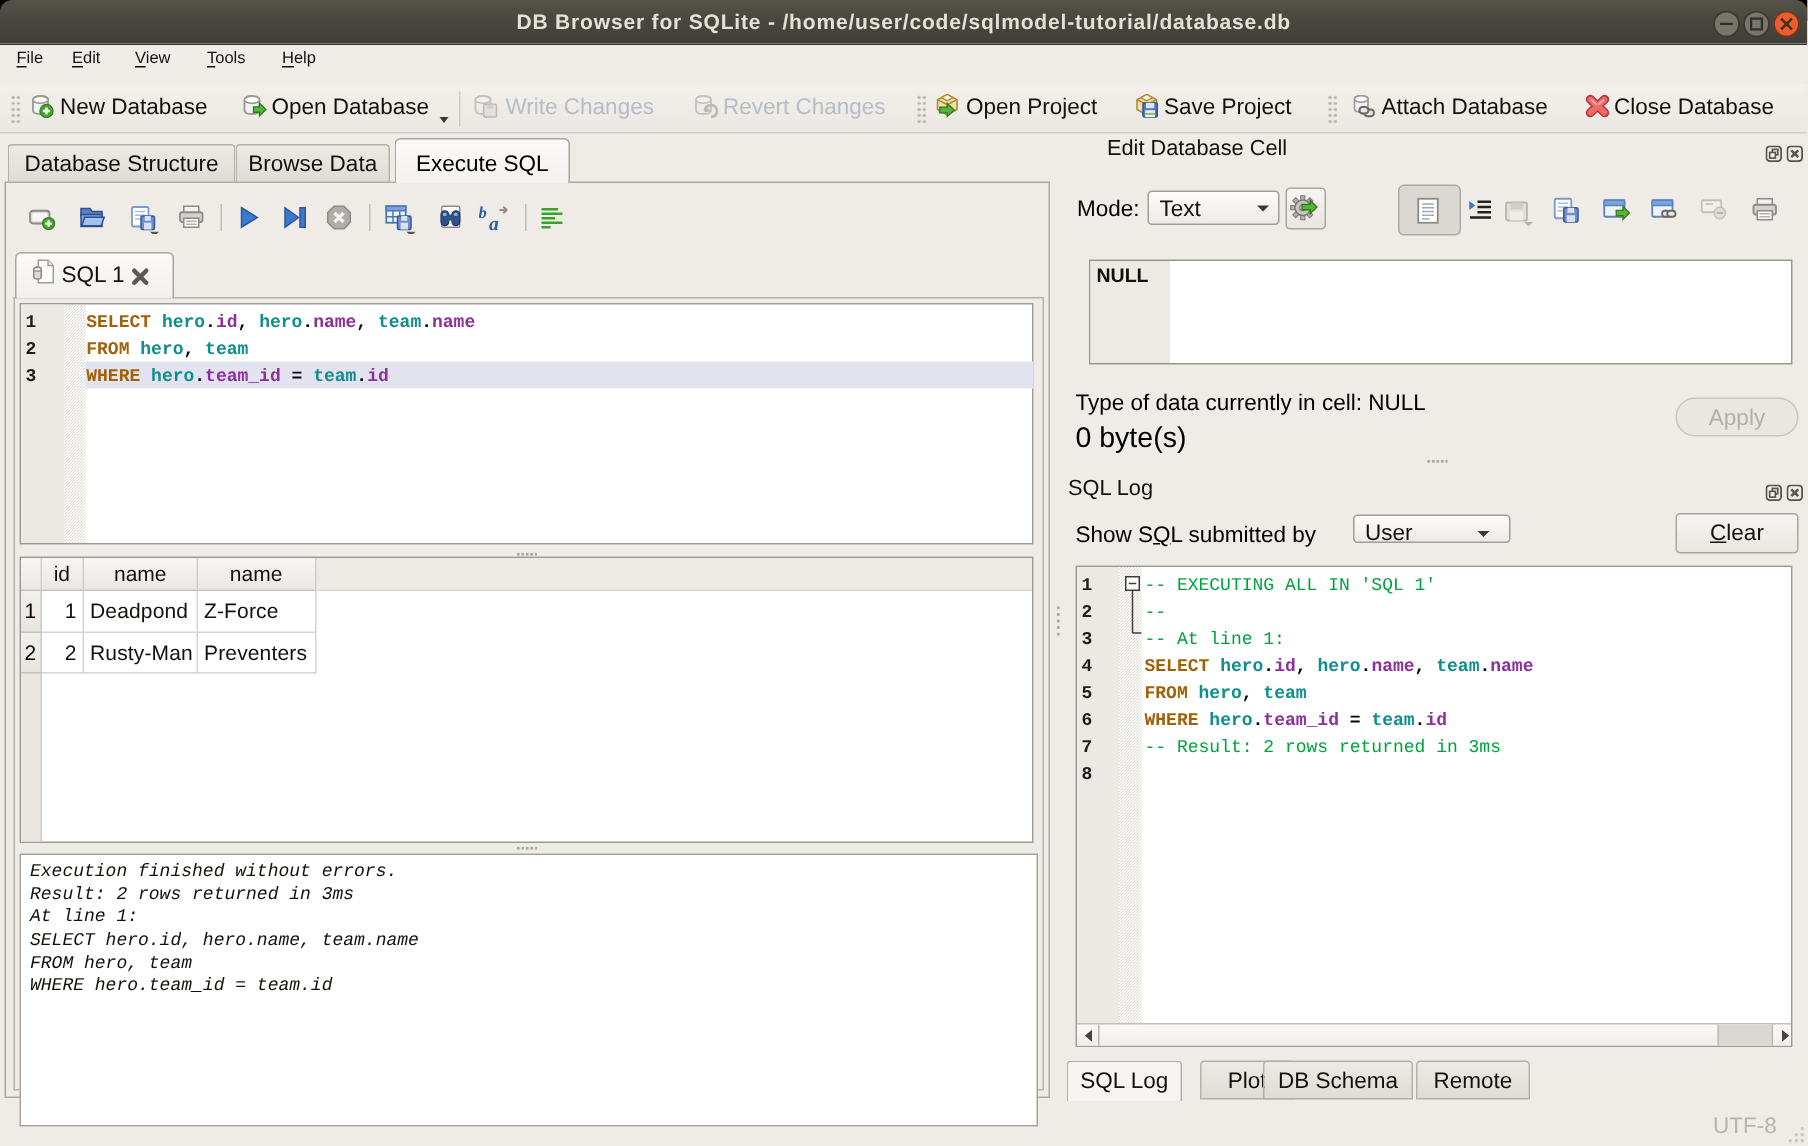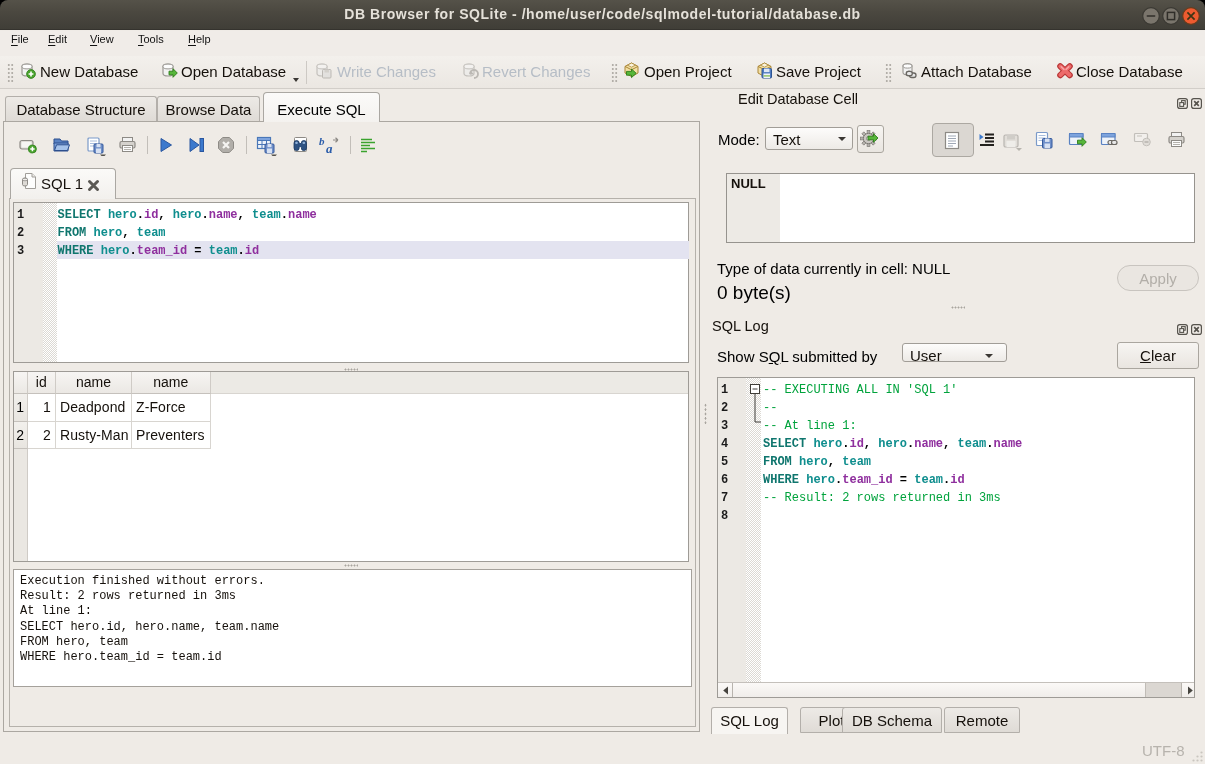--- a/index.html
+++ b/index.html
@@ -51,33 +51,33 @@
 .folds { background-image:
     linear-gradient(45deg,#dcd9d3 25%,transparent 25%,transparent 75%,#dcd9d3 75%),
     linear-gradient(45deg,#dcd9d3 25%,transparent 25%,transparent 75%,#dcd9d3 75%);
   background-size:2px 2px; background-position:0 0,1px 1px; }
 #edfold { left:29px; top:0; width:14px; height:159px; }
 .mono { font-family:"Liberation Mono",monospace; font-size:12px; line-height:18px; white-space:pre; }
 .bold { font-weight:bold; }
 #edhl { left:43px; top:37.5px; width:632px; height:18px; background:#e3e3f0; }
 .lnum { left:3px; width:24px; font-family:"Liberation Mono",monospace; font-size:12px;
   font-weight:bold; color:#1b1b1b; line-height:18px; }
-.k { color:#0f766e; } .t { color:#0f8e8e; } .f { color:#8f2f9e; } .c { color:#00a33c; font-weight:normal; }
+.k { color:#a16207; } .t { color:#0f8e8e; } .f { color:#8f2f9e; } .c { color:#00a33c; font-weight:normal; }
 
 .spdots { width:14px; height:3px;
   background-image:radial-gradient(circle,#a9a59f 0.9px,transparent 1.1px);
   background-size:3px 3px; }
 
 #rtable { left:13px; top:371px; width:676px; height:191px; border:1px solid #9e9b96; background:#fff; }
 .hcell { background:linear-gradient(#f7f5f3,#ebe8e4); border-right:1px solid #cfcbc6; border-bottom:1px solid #c5c1bc;
   font-size:14px; color:#15100b; text-align:center; }
 .vhead { background:#eae7e2; border-right:1px solid #cfcbc6; }
 .dcell { border-right:1px solid #d8d5d0; border-bottom:1px solid #d8d5d0; font-size:14px; letter-spacing:0.1px; color:#15100b; }
 
-#outpane { left:13px; top:569px; width:678.5px; height:118px; border:1px solid #a5a19b; background:#fff; }
+#outpane { left:13px; top:569px; width:678.5px; height:182px; border:1px solid #a5a19b; background:#fff;font-style:italic; }
 
 .dtitle { font-size:14.5px; color:#15100b; }
 .dico { width:11px; height:11px; }
 .combo { background:linear-gradient(#fdfcfb,#edeae6); border:1px solid #a19d97; border-radius:3px; }
 .combo .ct { position:absolute; left:7px; top:3px; font-size:15px; color:#15100b; }
 .combo .ca { position:absolute; width:0; height:0; border-left:4px solid transparent; border-right:4px solid transparent; border-top:4.5px solid #3a3733; }
 .btn { border:1px solid #aaa69f; border-radius:3px; background:linear-gradient(#f7f5f2,#e9e5e0); }
 #nulledit { left:726px; top:173px; width:469px; height:70px; border:1px solid #96938e; background:#fff; }
 #nullstrip { left:0px; top:0px; width:53px; height:68px; background:#edeae5; }
 

